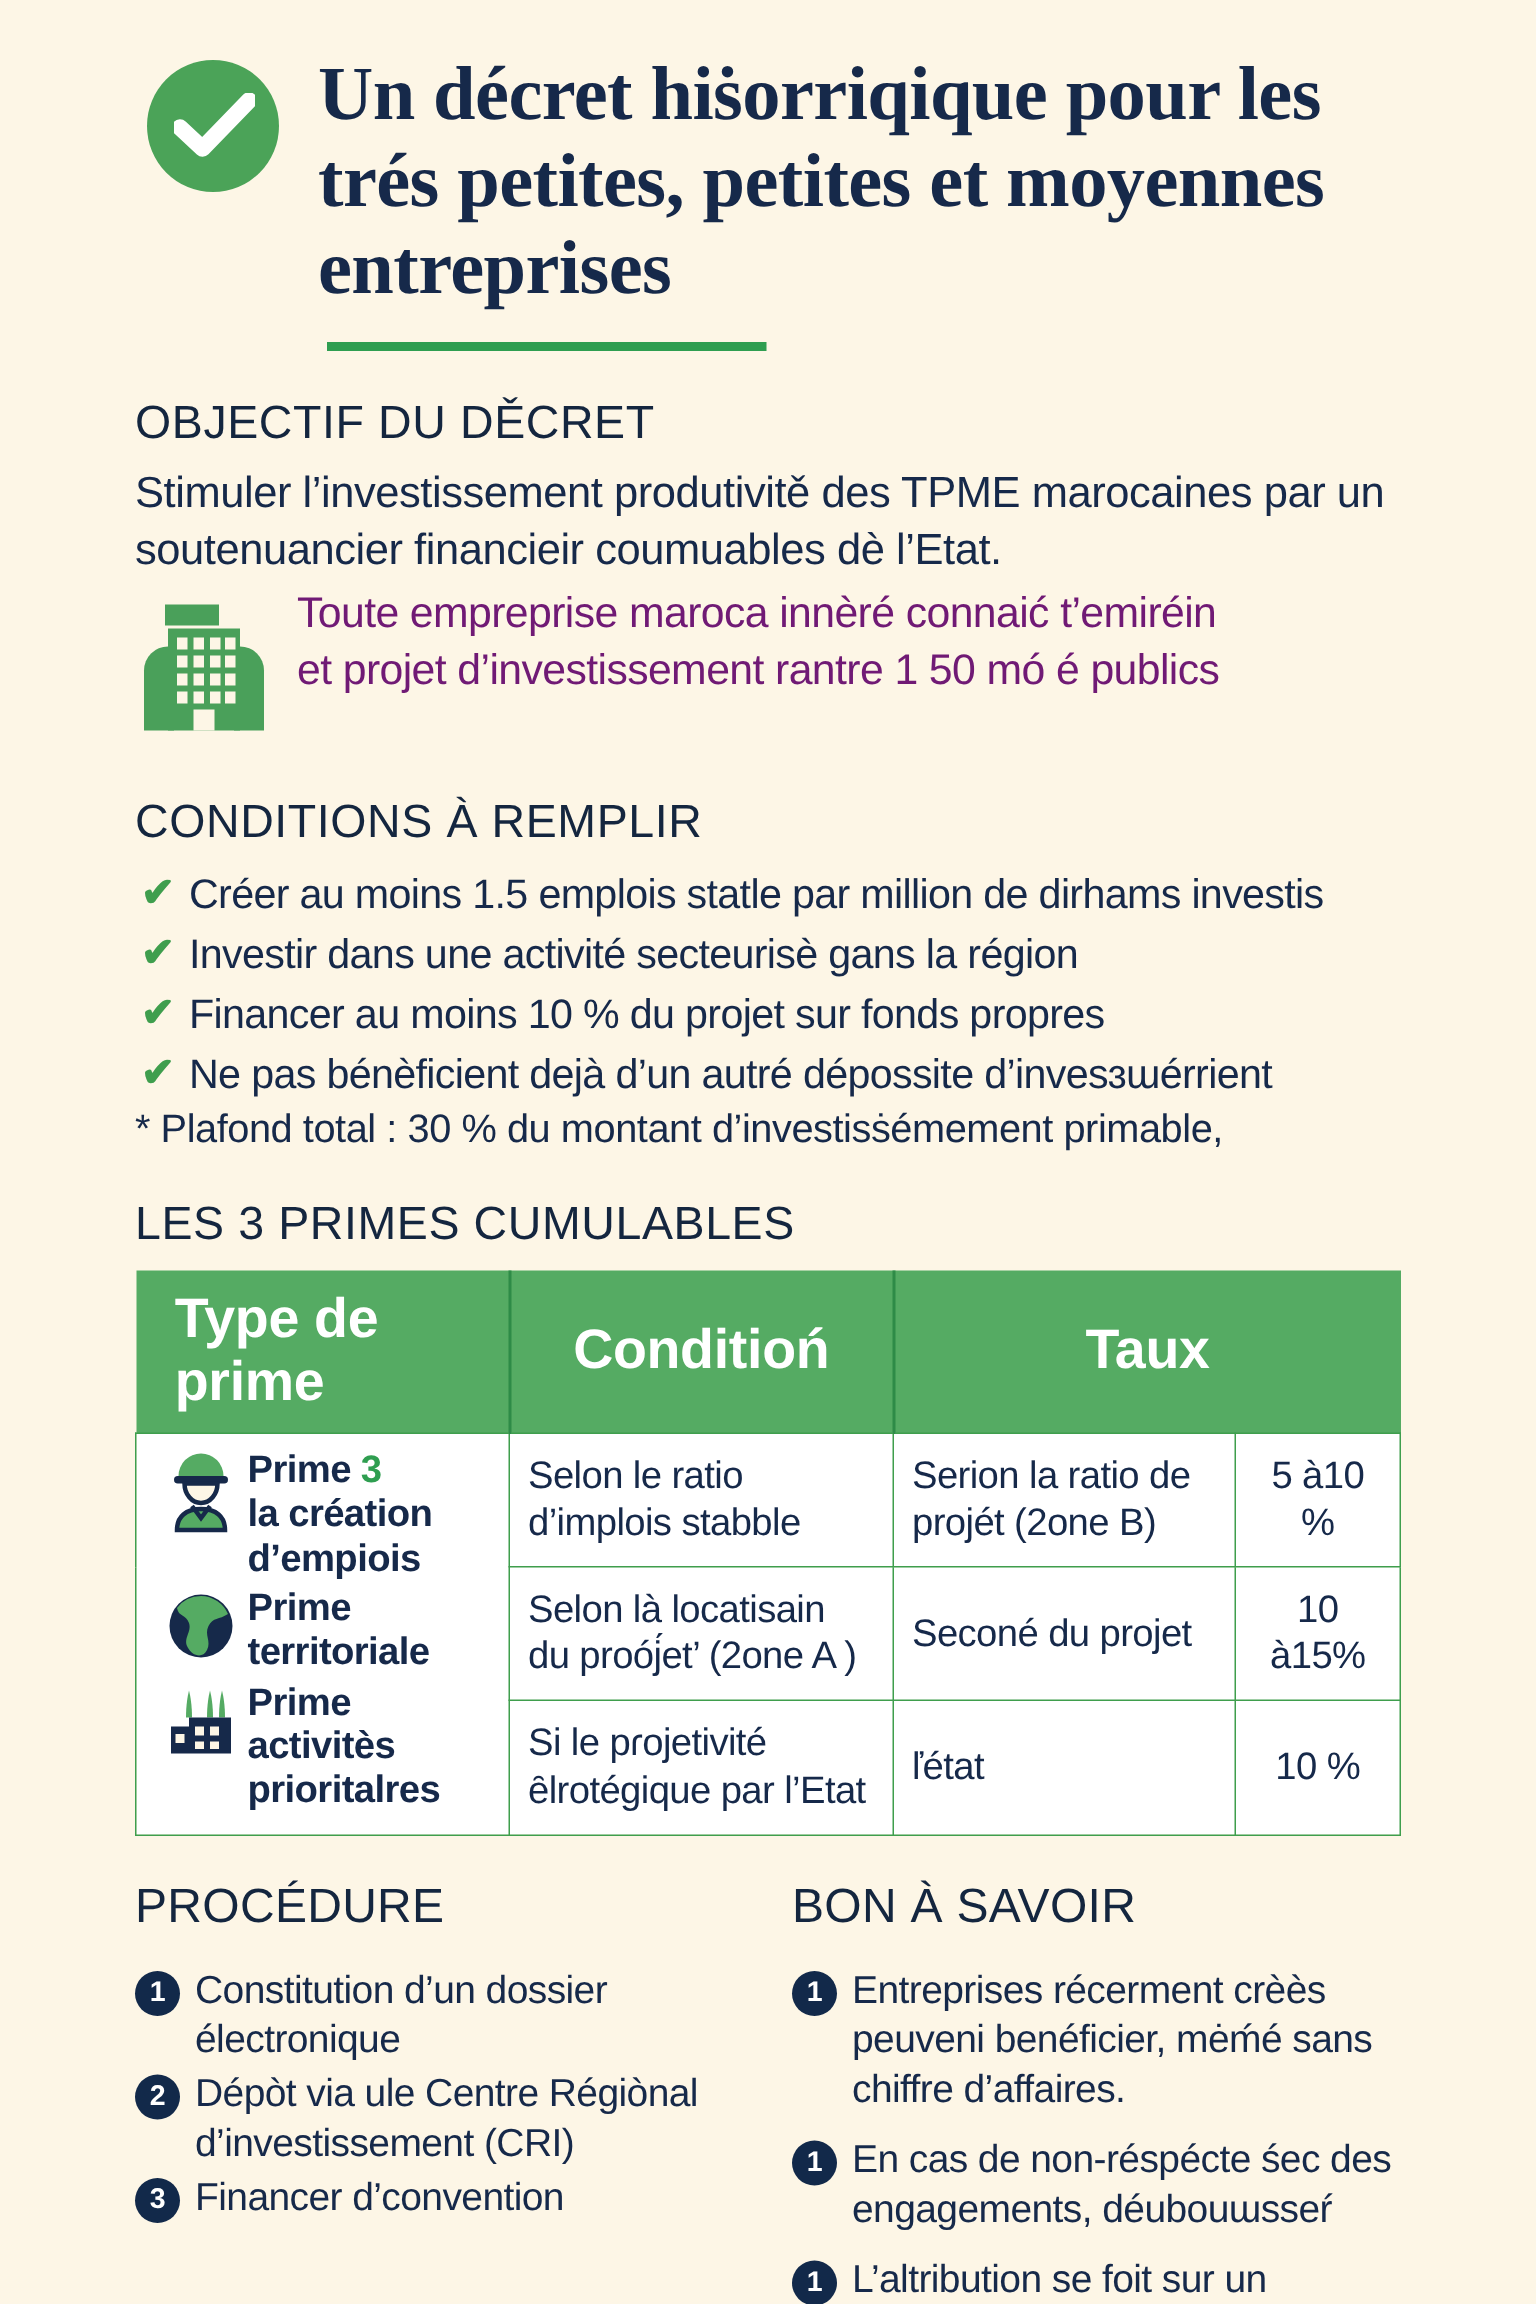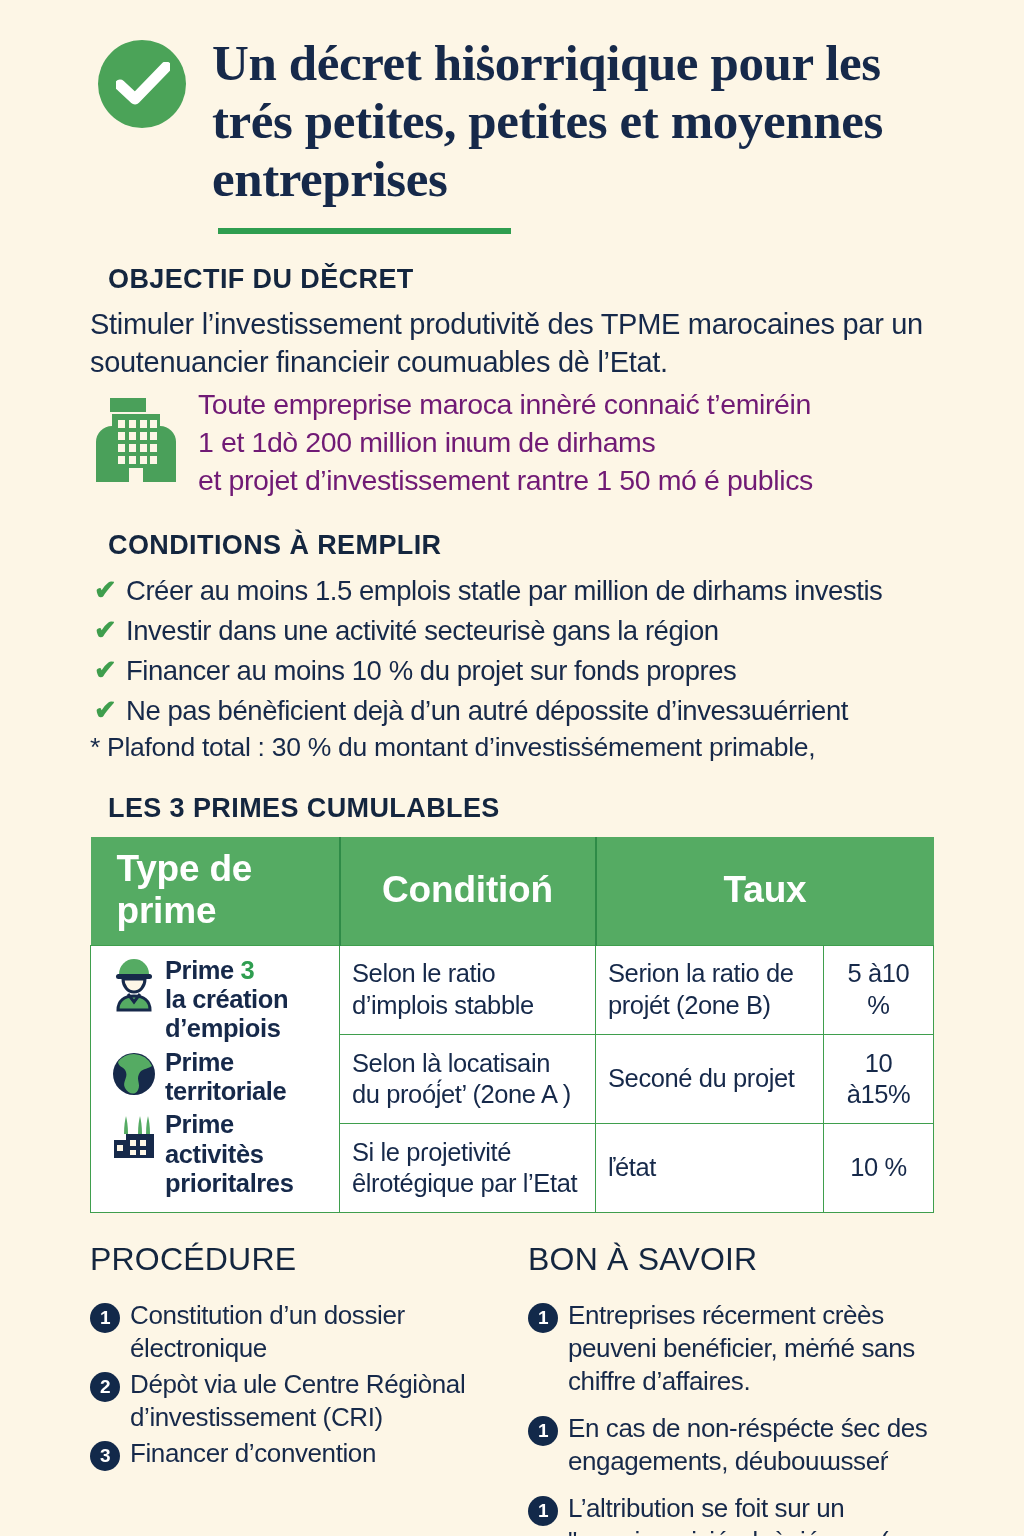--- a/index.html
+++ b/index.html
@@ -46,27 +46,26 @@
   .title-rule {
     width: 293px; height: 6px;
     background: #2f9e50;
     margin: 20px 0 0 218px;
   }
 
   
   .body-wrap { padding: 0 40px 0 90px; }
   h2.sec {
     font-family: "Liberation Sans", sans-serif;
-    font-weight: bold;
-    font-size: 27px;
+    font-weight: normal;
+    font-size: 31px;
     letter-spacing: 0.4px;
     color: #14263f;
     margin-top: 30px;
     margin-bottom: 11px;
-    margin-left: 18px;
   }
   p.para {
     font-size: 29px;
     line-height: 1.31;
     color: #16294a;
     letter-spacing: -0.3px;
   }
 
   
   .who-row { display: flex; align-items: flex-start; margin-top: 4px; }
@@ -238,21 +237,20 @@
               <rect x="60" y="50" width="7" height="8"></rect>
             <rect x="28" y="62" width="7" height="8"></rect>
               <rect x="39" y="62" width="7" height="8"></rect>
             <rect x="50" y="62" width="7" height="8"></rect>
               <rect x="60" y="62" width="7" height="8"></rect>
           </g>
         </svg>
       </div>
       <div class="who-text">
         <div>Toute empreprise maroca innèré connaić t’emiréin</div>
-        <div>1 et 1dò 200 million inɩum de dirhams</div>
         <div>et projet d’investissement rantre 1 50 mó é publics</div>
       </div>
     </div>
 
     <h2 class="sec">CONDITIONS À REMPLIR</h2>
     <ul class="cond">
       <li>
         <span class="tick">✔</span>
         <span class="btxt">Créer au moins 1.5 emplois statle par million de dirhams investis</span>
       </li>

